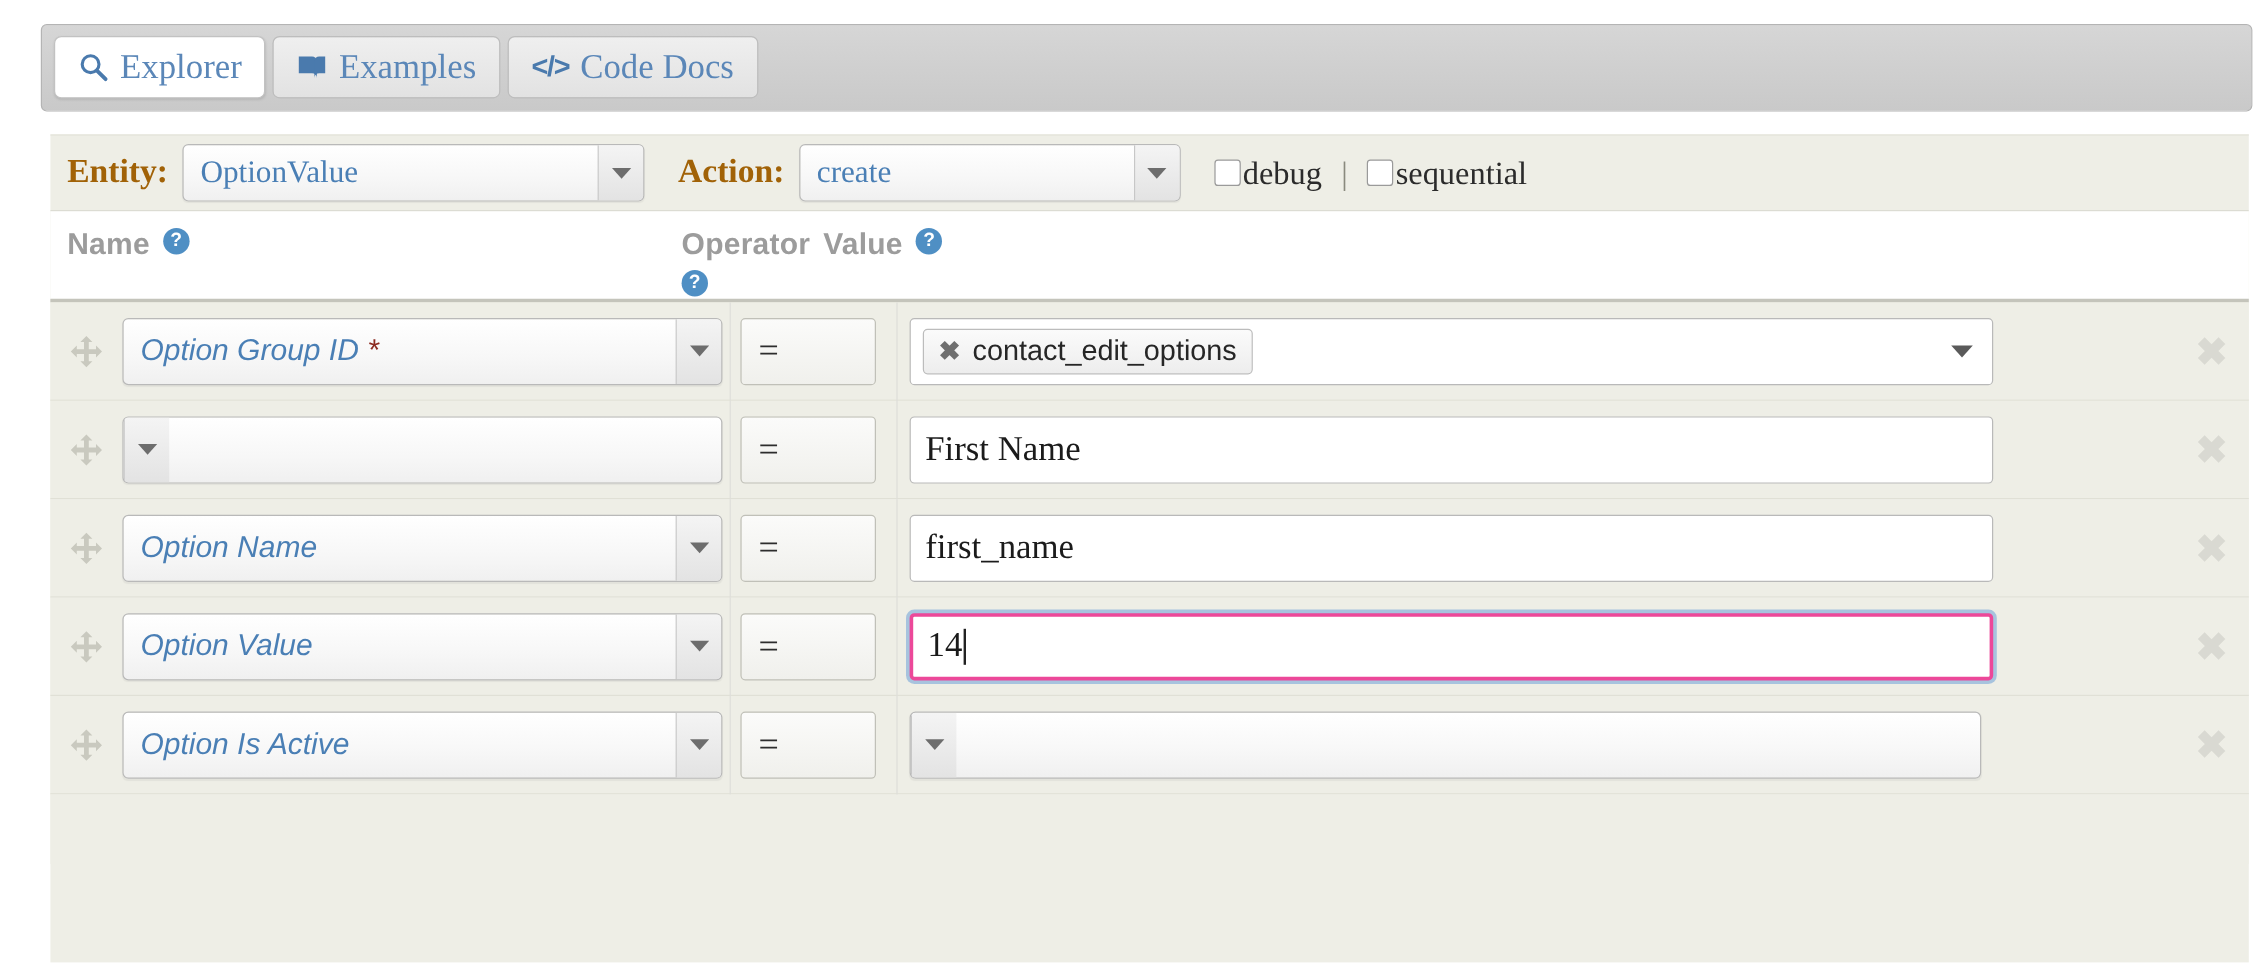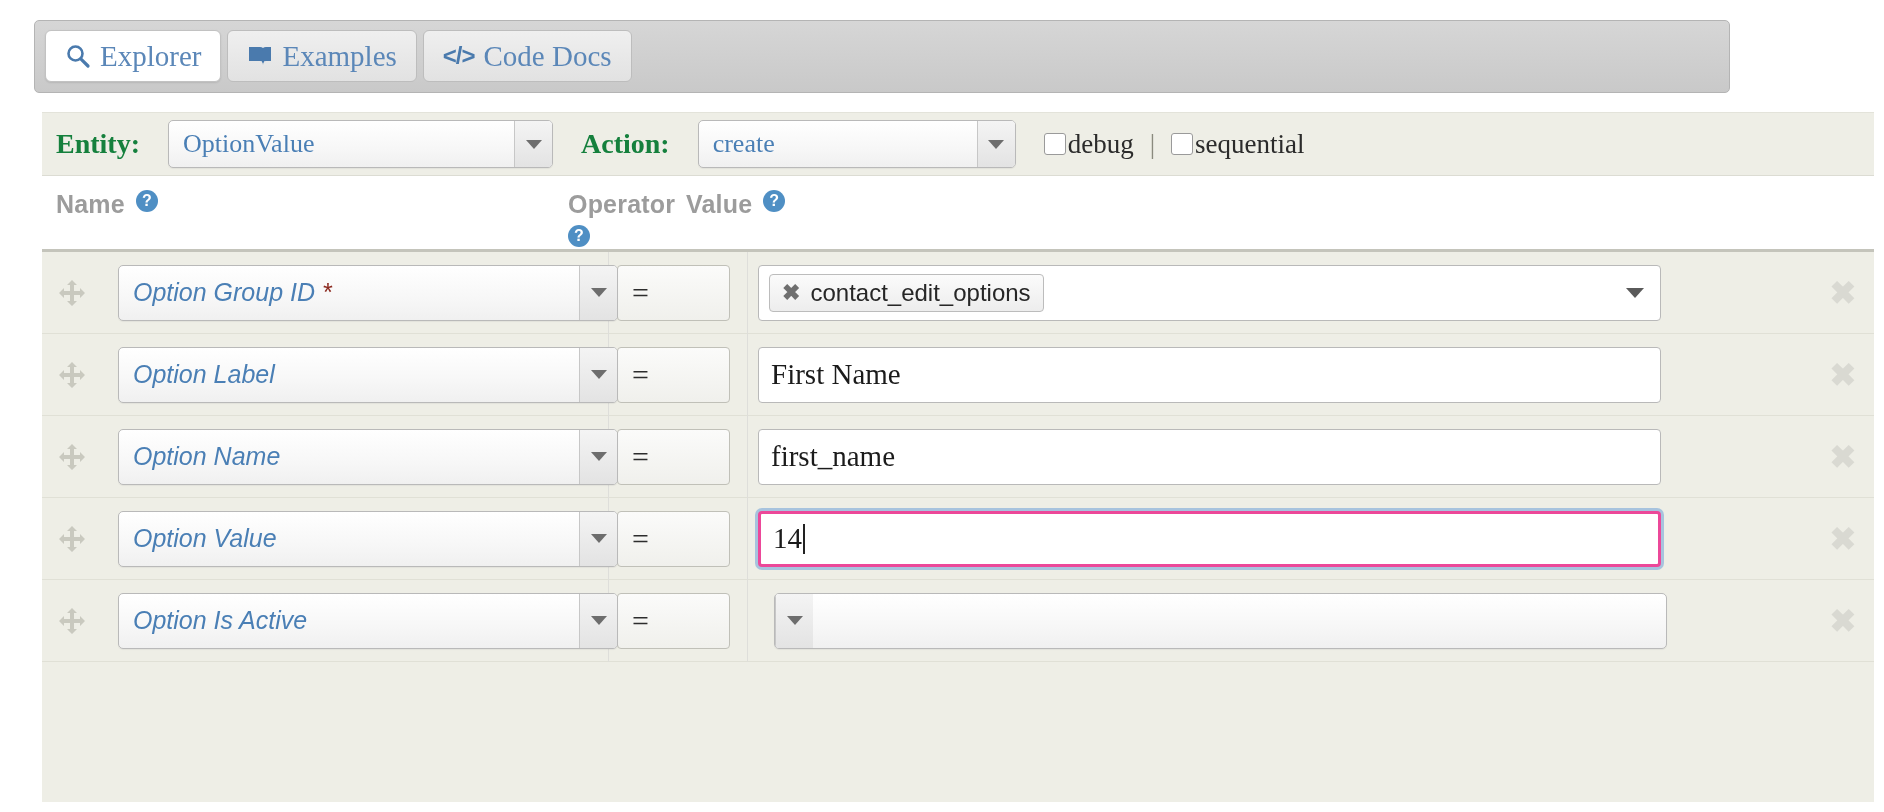--- a/index.html
+++ b/index.html
@@ -8,21 +8,21 @@
     width: 1884px; height: 812px;
     background: #ffffff;
     font-family: "Liberation Sans", sans-serif;
     overflow: hidden;
   }
   #page { position: relative; width: 1884px; height: 812px; background:#fff; }
 
   
   .tabbar {
     position: absolute; left: 34px; top: 20px;
-    width: 1696px; height: 73px;
+    width: 1843px; height: 73px;
     background: linear-gradient(to bottom, #d6d6d6 0%, #c9c9c9 100%);
     border: 1px solid #b4b4b4;
     border-radius: 5px;
     padding: 9px 0 0 10px;
   }
   .tabs { display: flex; align-items: flex-start; gap: 6px; }
   .tab {
     display: flex; align-items: center; gap: 9px;
     height: 52px; padding: 0 19px;
     border: 1px solid #bdbdbd;
@@ -54,29 +54,29 @@
     border-top: 1px solid #e3e3da;
   }
 
   
   .topbar {
     display: flex; align-items: center;
     height: 62px; padding: 0 0 0 14px;
   }
   .fld-label {
     font-family: "Liberation Serif", serif;
-    font-weight: 700; font-size: 28px; color: #15803d;
+    font-weight: 700; font-size: 28px; color: #a16207;
     margin-right: 12px; white-space: nowrap;
   }
   .sel {
     position: relative; display: inline-flex; align-items: center;
     background: linear-gradient(to bottom,#ffffff 0%, #f7f7f7 60%, #f0f0f0 100%);
     border: 1px solid #b9b9b9; border-radius: 5px;
     box-shadow: 0 1px 1px rgba(0,0,0,0.05);
-    cursor: pointer; overflow: hidden; margin-left: 16px;
+    cursor: pointer; overflow: hidden;
   }
   .sel .sel-text {
     flex: 1; padding: 0 10px 0 14px; white-space: nowrap; overflow: hidden;
     color: #4a7fb5;
   }
   .sel .arrow {
     width: 38px; align-self: stretch;
     border-left: 1px solid #c7c7c7;
     background: linear-gradient(to bottom,#f4f4f4 0%, #e3e3e3 100%);
     display: flex; align-items: center; justify-content: center;
@@ -344,24 +344,20 @@
       </div>
 
       <div class="row">
         <div class="cell-handle">
           <svg width="30" height="30" viewBox="0 0 30 30">
             <path d="M15 2 l5 5 h-3 v6 h6 v-3 l5 5 -5 5 v-3 h-6 v6 h3 l-5 5 -5 -5 h3 v-6 h-6 v3 l-5 -5 5 -5 v3 h6 v-6 h-3 z" fill="#c9c9bf"></path>
           </svg>
         </div>
         <div class="cell-name">
           <div class="sel sel-name">
-            <span class="sel-text">
-              <span>Option Label</span>
-              <span class="req"></span>
-            </span>
             <span class="arrow">
                 <i></i>
               </span>
           </div>
         </div>
         <div class="cell-oper">
           <div class="sel-oper">=</div>
         </div>
         <div class="cell-value">
           <div class="input-text">

